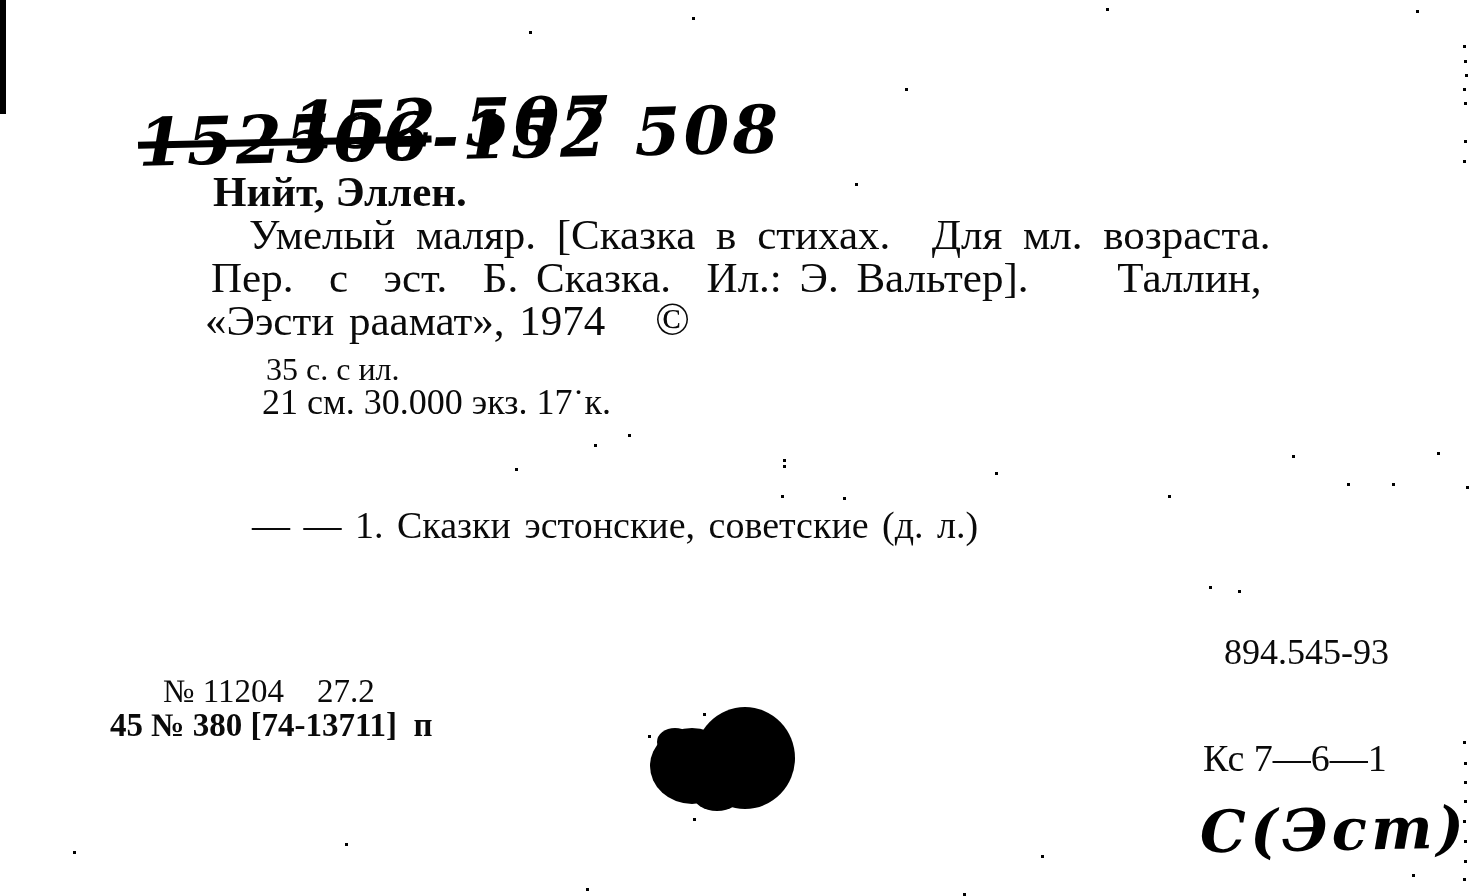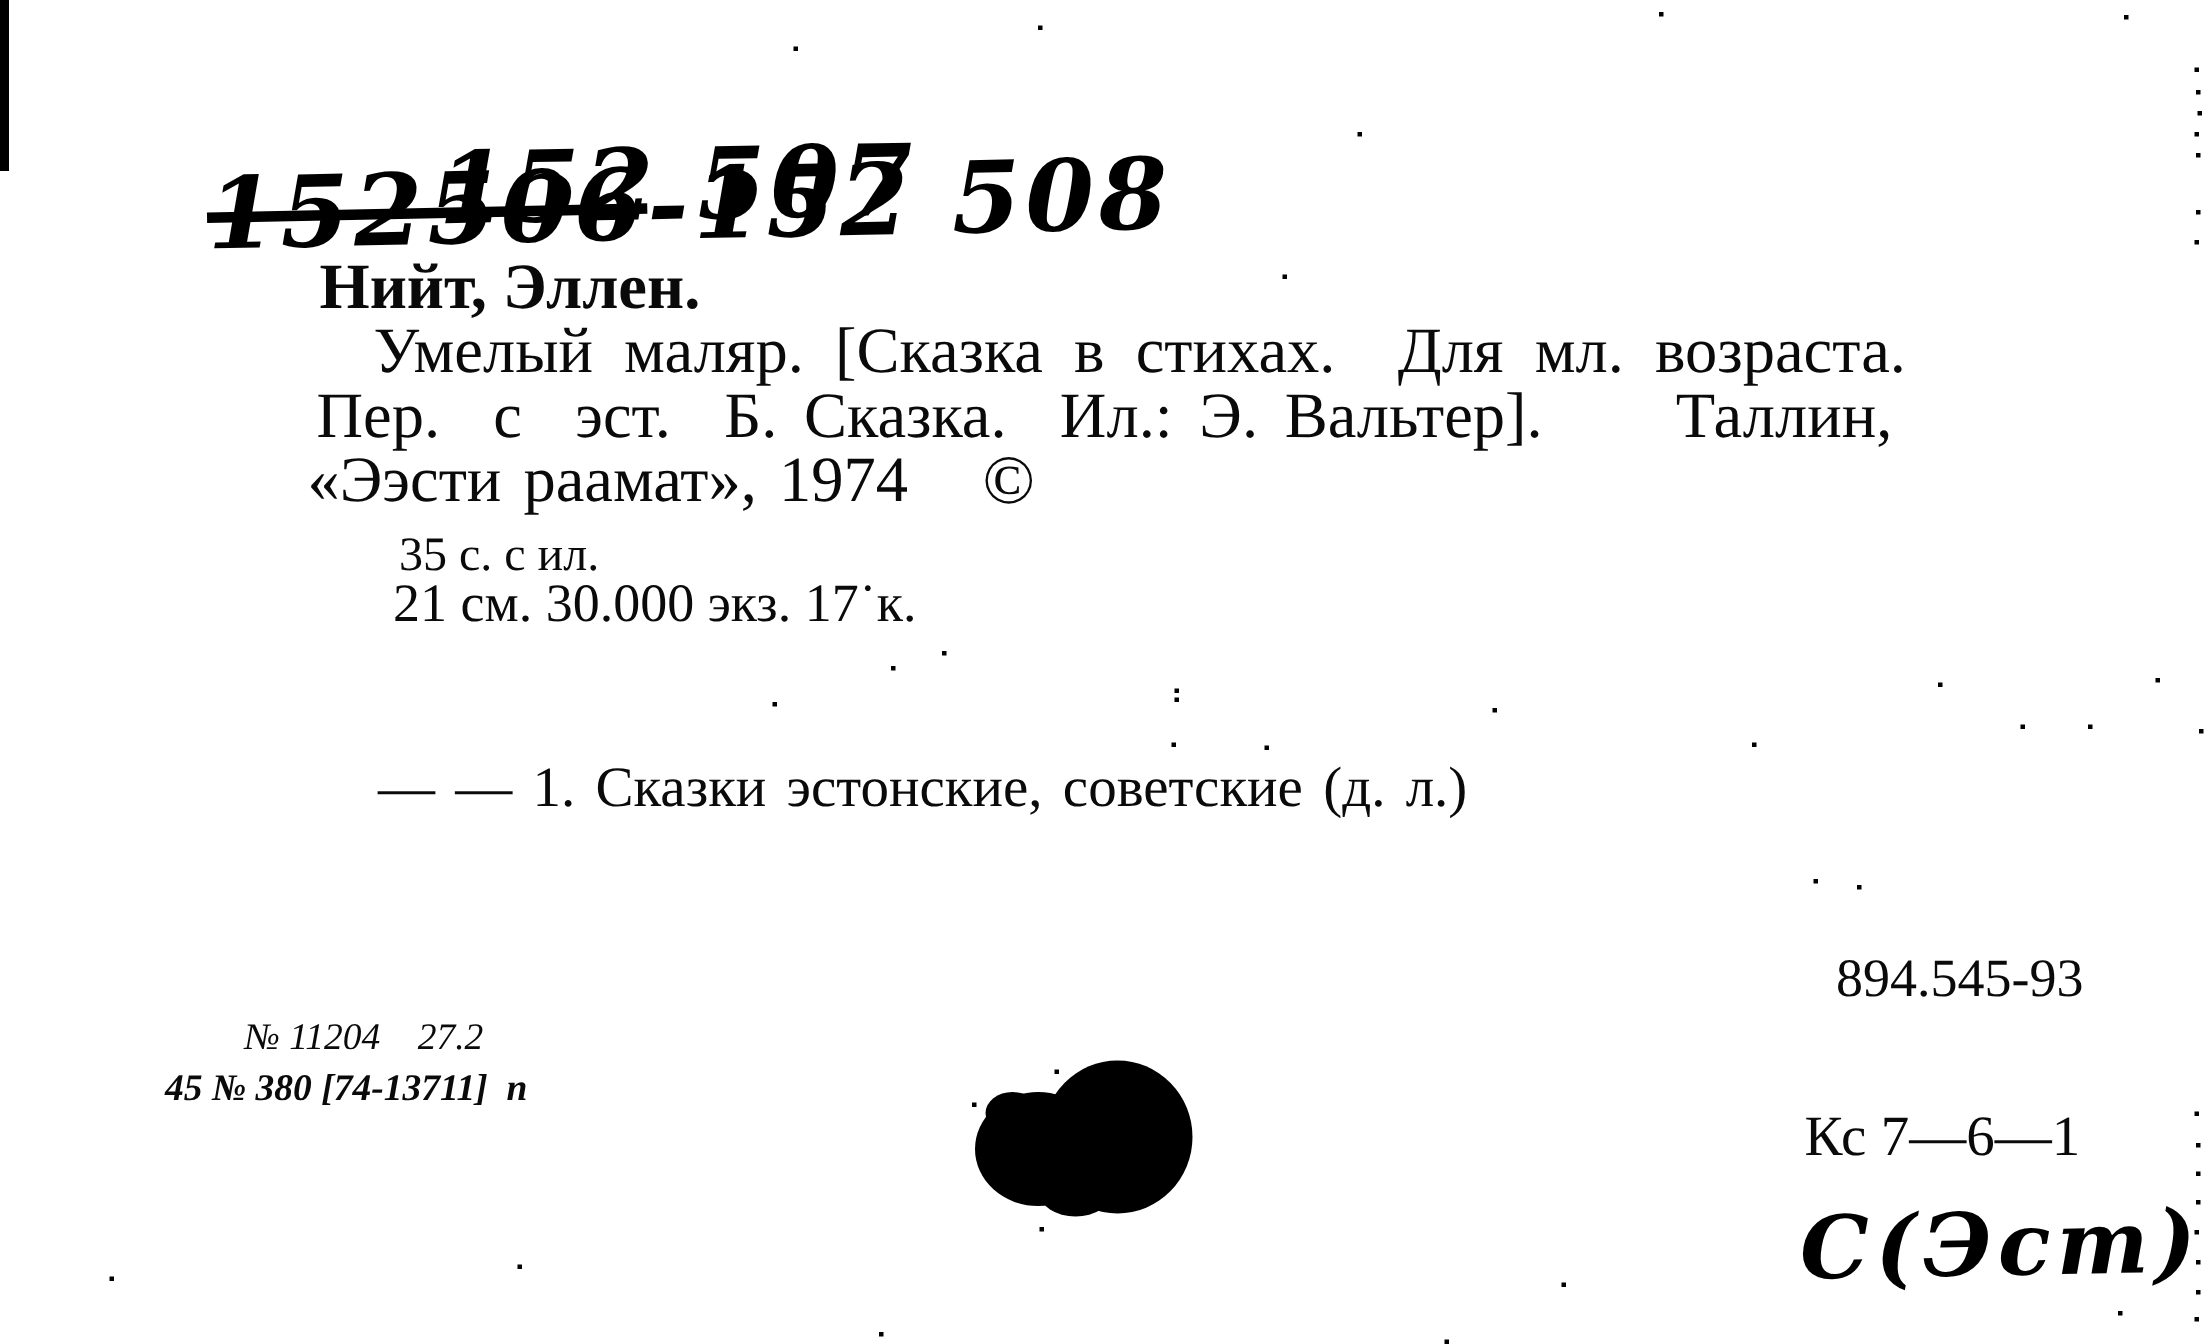--- a/index.html
+++ b/index.html
@@ -75,21 +75,21 @@
   }
   .tracing {
     left: 252px; top: 506px;
     font-size: 38px; line-height: 38px;
     word-spacing: 4px;
   }
   .udc {
     left: 1224px; top: 634px;
     font-size: 36px; line-height: 36px;
   }
-  .reg { font-size: 25px; line-height: 33px; font-style: italic; }
+  .reg { font-size: 33px; line-height: 33px; }
   .reg1 { left: 163px; top: 675px; }
   .reg2 { left: 110px; top: 709px; font-weight: 700; }
   .reg3 { left: 166px; top: 745px; }
   .series-code {
     left: 1203px; top: 739px;
     font-size: 38px; line-height: 38px;
   }
   .shelf-code {
     left: 1200px; top: 798px;
     font-size: 58px; line-height: 64px;

